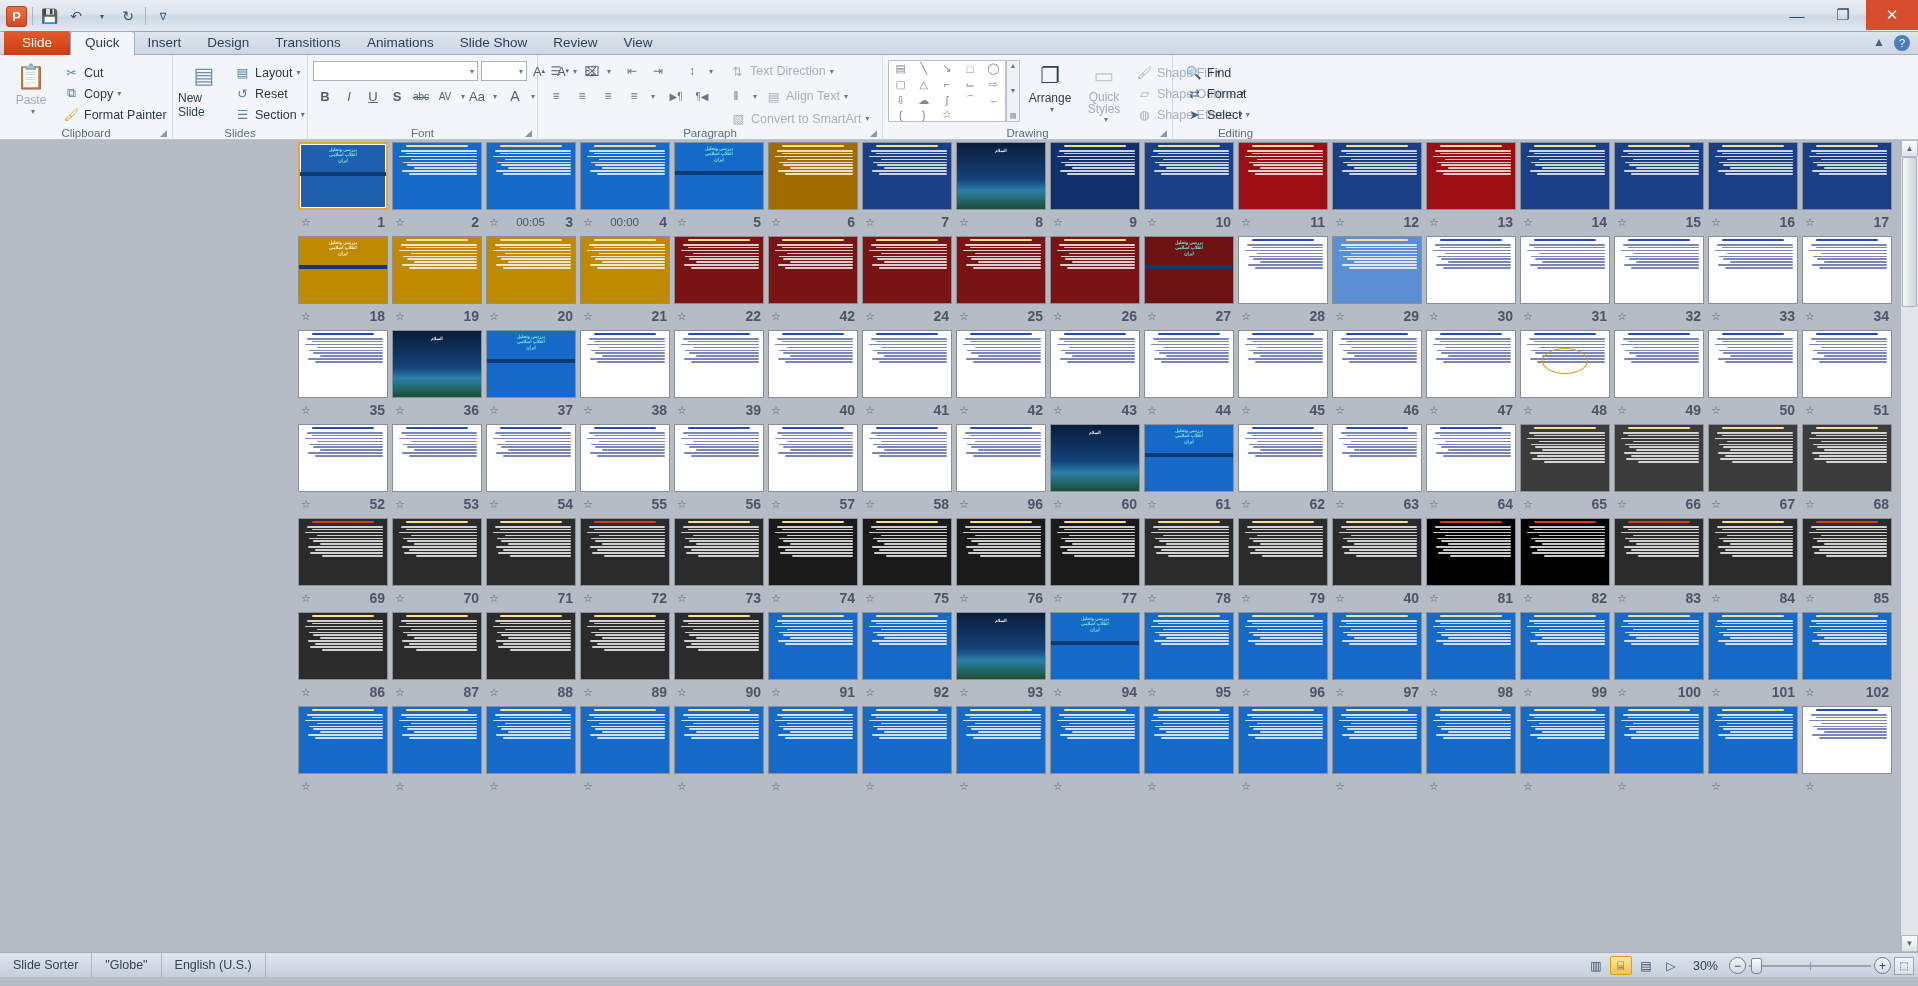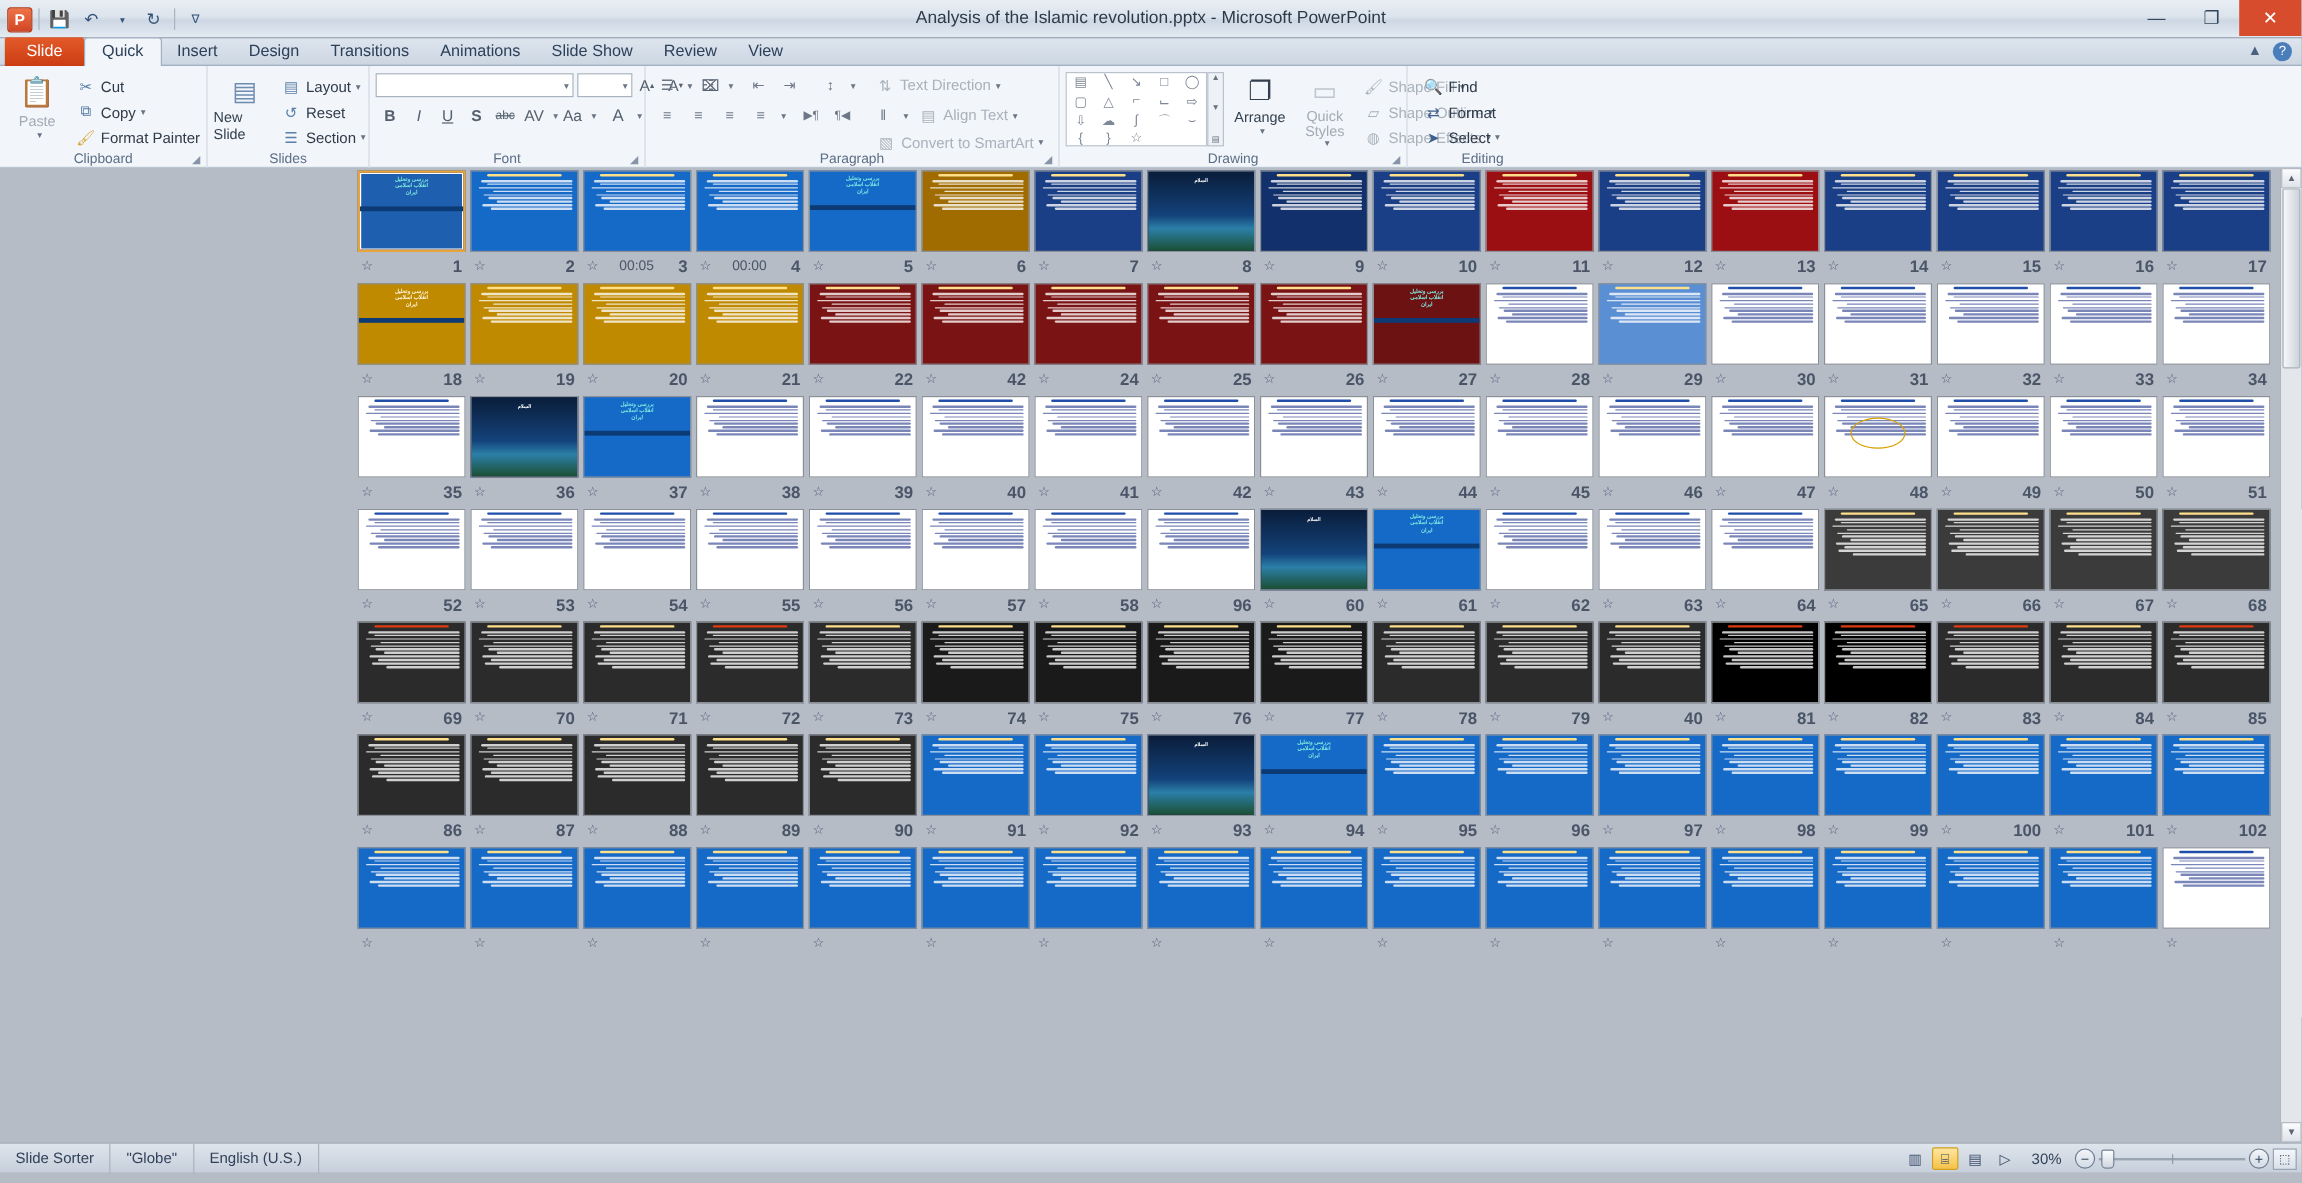--- a/index.html
+++ b/index.html
@@ -160,21 +160,20 @@
   <div id="qat">
     <div class="pplogo">P</div>
     <div class="qat-sep"></div>
     <div class="qat-btn">💾</div>
     <div class="qat-btn">↶</div>
     <div class="qat-btn" style="font-size:8px">▾</div>
     <div class="qat-btn">↻</div>
     <div class="qat-sep"></div>
     <div class="qat-btn" style="font-size:10px">∇</div>
   </div>
-  <div id="apptitle">Analysis of the Islamic revolution.pptx  -  Microsoft PowerPoint</div>
   <div id="wbtns">
     <div class="wbtn">—</div>
     <div class="wbtn">❐</div>
     <div class="wbtn">✕</div>
   </div>
 </div>
 
 <div id="tabstrip">
   <div id="tabs">
     <div class="tab file">Slide</div>
@@ -262,21 +261,21 @@
         <div class="ficon">A<sup style="font-size:7px">▴</sup></div>
         <div class="ficon">A<sup style="font-size:7px">▾</sup></div>
         <div class="ficon" style="margin-left:5px">⌧</div>
       </div>
       <div class="fr2">
         <div class="ficon" style="font-weight:bold">B</div>
         <div class="ficon" style="font-style:italic">I</div>
         <div class="ficon" style="text-decoration:underline">U</div>
         <div class="ficon" style="font-weight:bold">S</div>
         <div class="ficon" style="font-size:10px;text-decoration:line-through">abc</div>
-        <div class="ficon" style="font-size:13px">AV</div>
+        <div class="ficon" style="font-size:10px">AV</div>
         <span class="caret">▾</span>
         <div class="ficon">Aa</div>
         <span class="caret">▾</span>
         <div class="ficon" style="margin-left:6px;font-size:14px">A</div>
         <span class="caret">▾</span>
       </div>
     </div>
     <div class="glabel">Font</div>
     <div class="gdlg">◢</div>
   </div>

